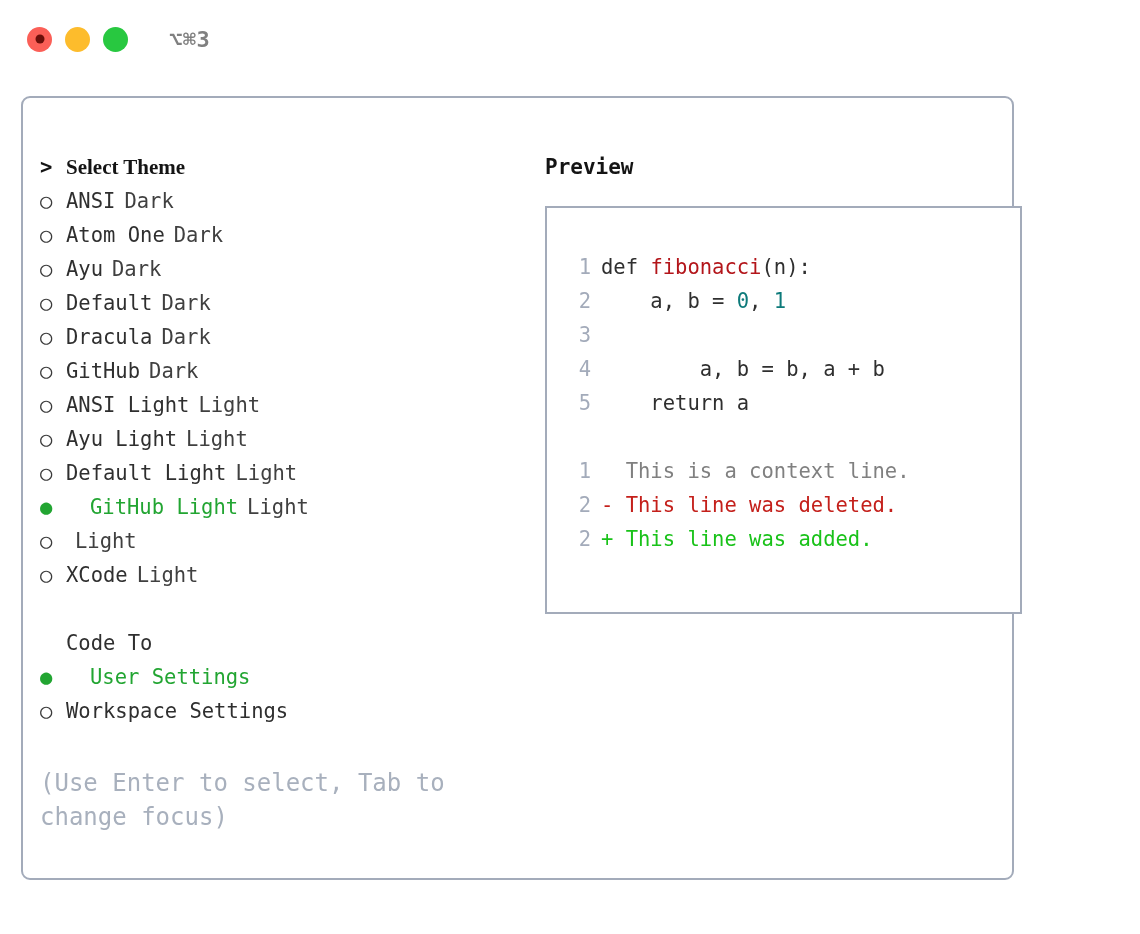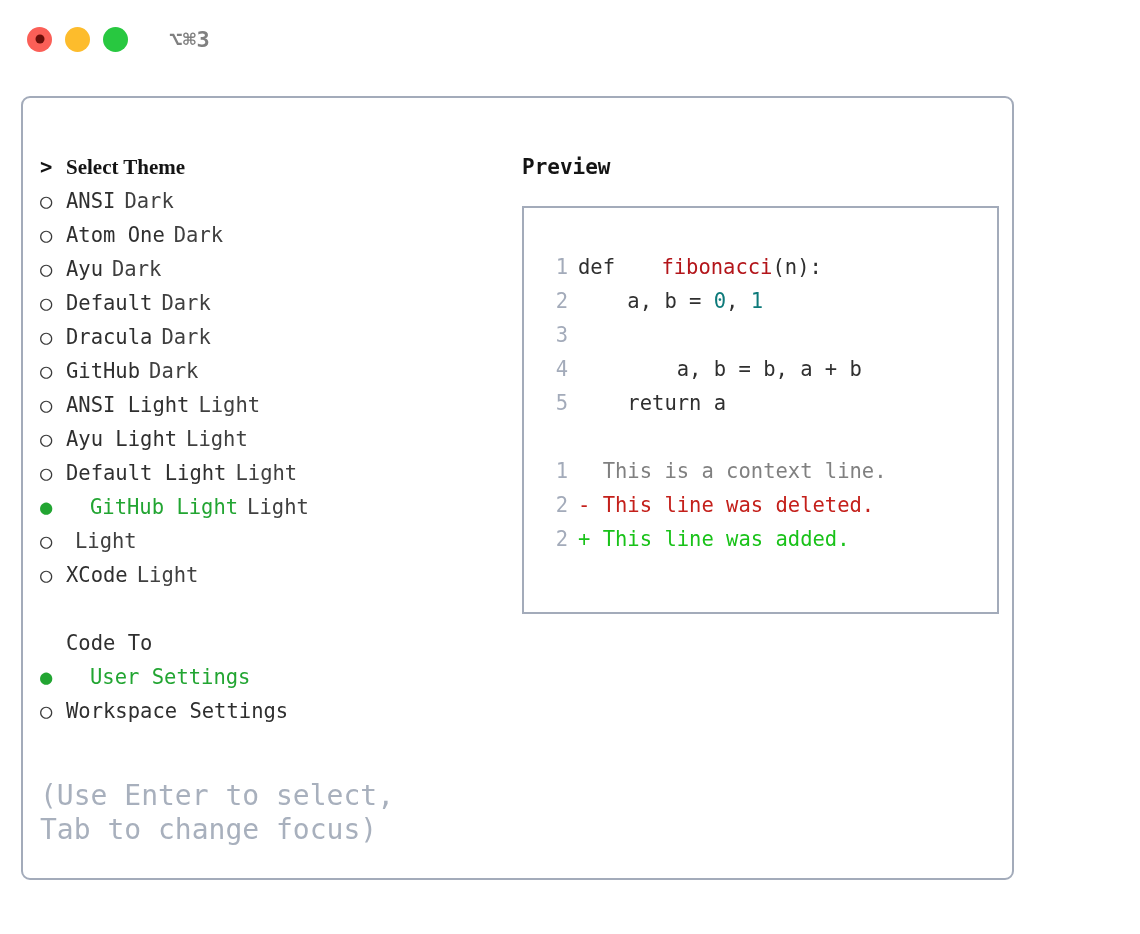--- a/index.html
+++ b/index.html
@@ -87,32 +87,32 @@
   .label { color: #2f2f2f; }
   .label.on { color: #22a532; margin-left: 24px; }
   .tag { color: #404040; margin-left: 9px; }
 
   .row.header .label { font-weight: bold; color: #141414; font-size: 21px; font-family: Liberation Serif, serif; }
   .row.header .marker { font-weight: bold; color: #141414; }
 
   .spacer { height: 34px; }
 
   .hint {
-    margin-top: 17px;
+    margin-top: 4px;
     color: #a8b0bd;
-    font-size: 28px;
+    font-size: 24px;
     line-height: 34px;
     width: 420px;
     white-space: pre-wrap;
   }
 
   
   .right-pane {
     position: absolute;
-    left: 456px; top: 52px;
+    left: 479px; top: 52px;
     width: 490px;
     padding-left: 43px;
   }
   .preview-title {
     font-size: 21px;
     font-weight: bold;
     color: #141414;
     line-height: 34px;
     white-space: pre;
   }
@@ -137,21 +137,21 @@
   .lineno {
     width: 28px;
     flex: 0 0 28px;
     text-align: right;
     color: #a3abba;
     margin-right: 10px;
   }
   .code-text { color: #2f2f2f; white-space: pre; }
 
   .tok-def     { color: #2f2f2f; }
-  .tok-fn      { color: #b3151a; margin-left: 34px; }
+  .tok-fn      { color: #b3151a; }
   .tok-num     { color: #0d7a7a; }
   .tok-builtin { color: #1c9ed4; }
   .tok-plain   { color: #2f2f2f; }
 
   .diff-ctx { color: #808080; }
   .diff-del { color: #c4201b; }
   .diff-add { color: #19c219; }
 
   .code-gap { height: 34px; }
 </style>

